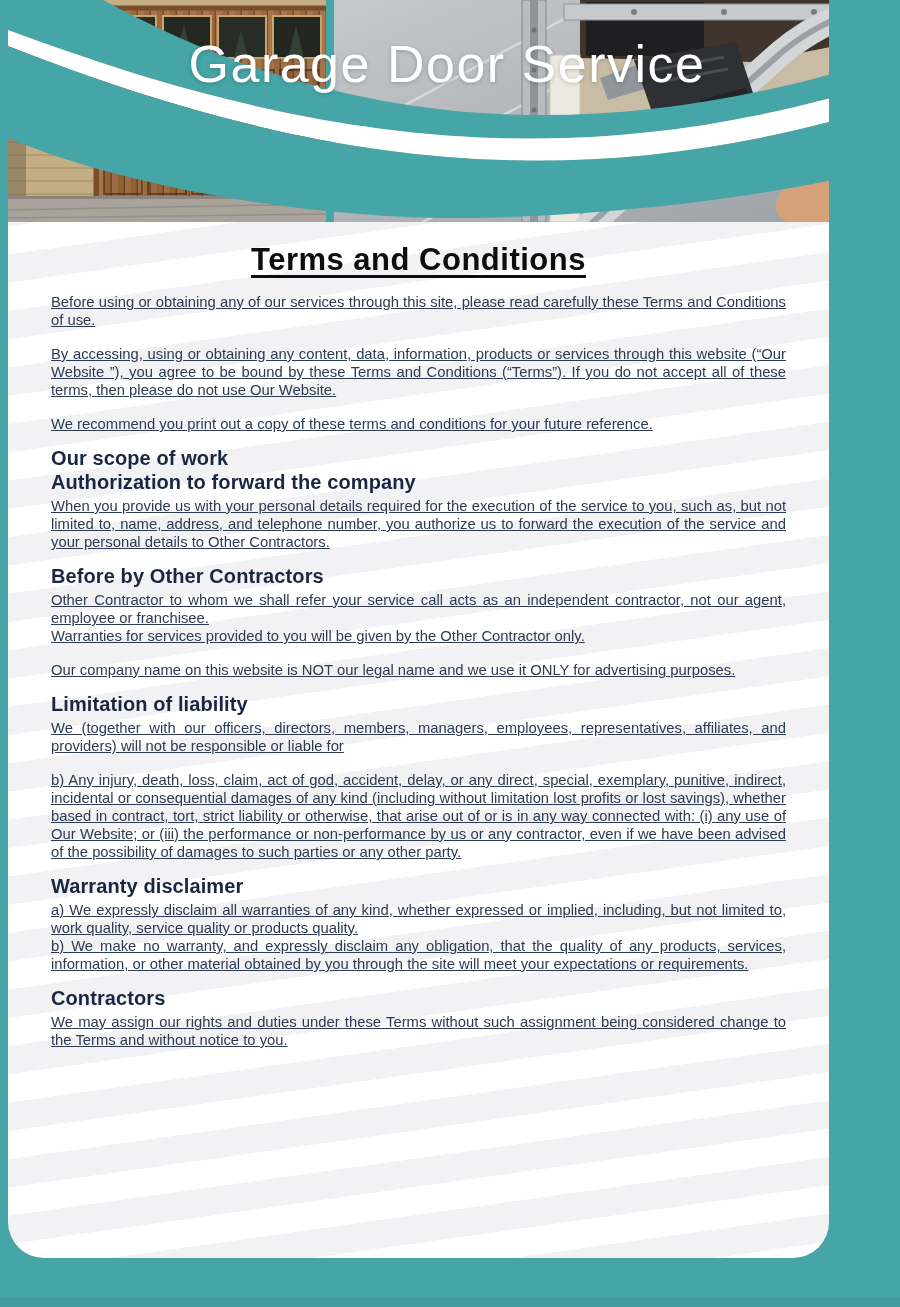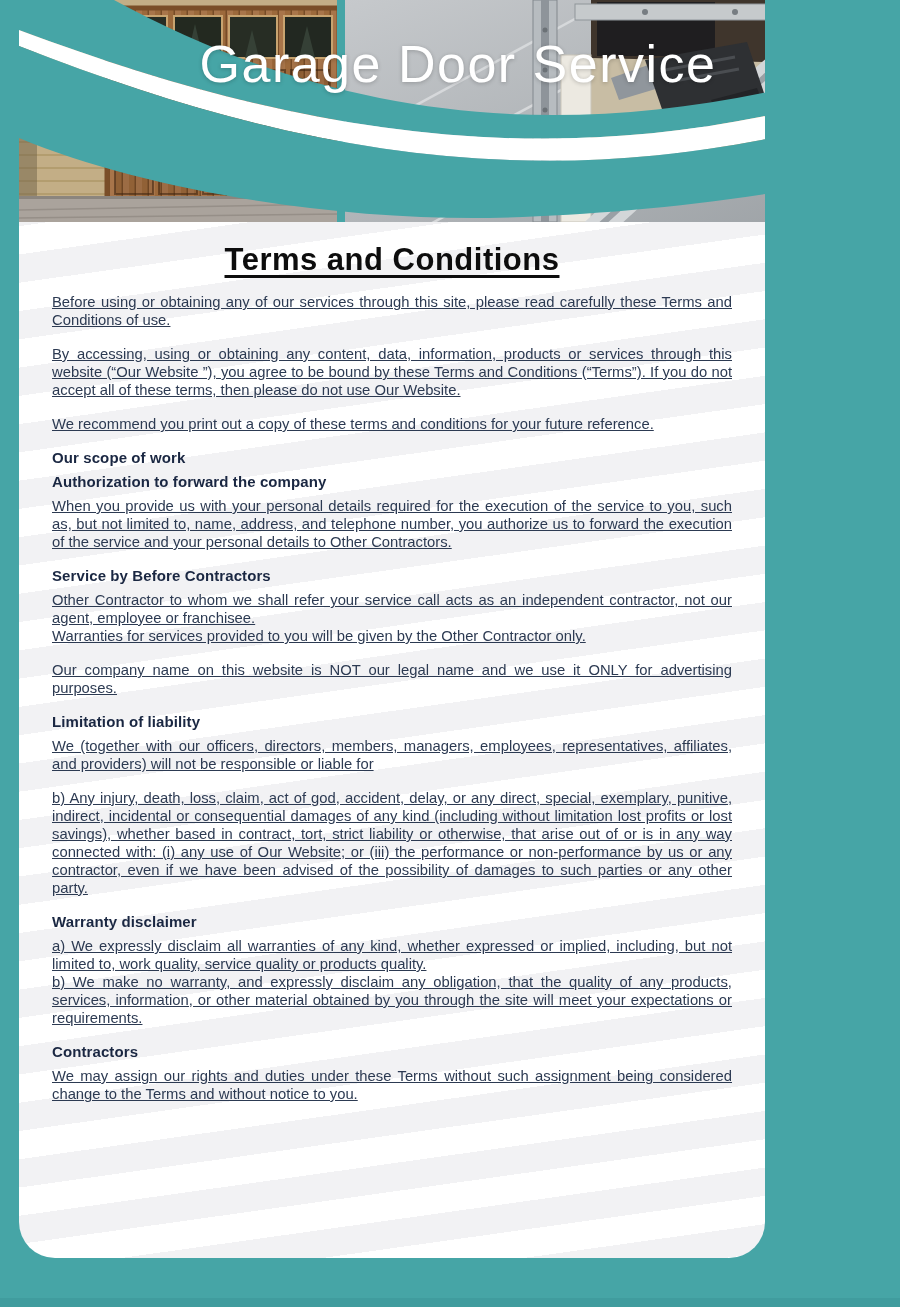--- a/index.html
+++ b/index.html
@@ -8,47 +8,47 @@
   }
   *{box-sizing:border-box; margin:0; padding:0;}
   html,body{background:#666;}
   .page{
     position:relative; width:900px; height:1307px; margin:0 auto;
     background:var(--teal,#46a5a6); overflow:hidden;
     font-family:"Liberation Sans", sans-serif;
   }
   .footer-band{position:absolute; left:0; right:0; bottom:0; height:9px; background:var(--teal-dark,#3d9697); opacity:.55;}
   .panel{
-    position:absolute; left:19px; top:0; width:746px; height:1258px;
+    position:absolute; left:8px; top:0; width:821px; height:1258px;
     background:
       repeating-linear-gradient(172deg, #ffffff 0 28px, #f2f2f4 28px 56px);
     border-radius:0 0 36px 36px; overflow:hidden;
   }
   
   .hero{position:relative; width:878px; height:222px; overflow:hidden; background:#9aa0a5;}
   .photo-left{position:absolute; left:0; top:0; width:320px; height:222px;}
   .photo-right{position:absolute; left:326px; top:0; width:552px; height:222px;}
   .photo-divider{position:absolute; left:318px; top:0; width:8px; height:222px; background:var(--teal,#46a5a6); z-index:2;}
   .swoosh{position:absolute; left:0; top:0; width:878px; height:222px; z-index:3;}
   .brand-title{
     position:absolute; left:0; right:0; top:34px; z-index:4;
     text-align:center; color:#ffffff; font-size:52px; font-weight:400;
     letter-spacing:1.5px; text-shadow:0 1px 4px rgba(0,0,0,.22);
     font-family:"Liberation Sans", sans-serif;
   }
   
-  .content{padding:0 33px; color:var(--body-text,#2c3a52); font-size:14.8px; line-height:18px;}
+  .content{padding:0 43px; color:var(--body-text,#2c3a52); font-size:14.8px; line-height:18px;}
   .doc-title{
     margin:29px 0 24px; text-align:center; color:var(--title-text,#0d0d0d);
     font-size:31px; font-weight:700; letter-spacing:.5px;
     text-decoration:underline; text-underline-offset:5px; text-decoration-thickness:2.5px;
   }
   .para{margin:0 0 16px; text-align:justify;}
   .pline{display:block; text-align:justify;text-decoration:underline;}
-  .sec h3{margin:4px 0 6px; font-size:15px; font-weight:700; color:var(--heading-text,#1a2742); letter-spacing:.1px;}
+  .sec h3{margin:4px 0 6px; font-size:20px; font-weight:700; color:var(--heading-text,#1a2742); letter-spacing:.1px;}
 </style>
 </head>
 <body>
 
 <div class="page">
 
   <div class="panel">
 
     <div class="hero">
 
@@ -195,21 +195,21 @@
       </section>
 
       <section class="sec">
         <h3>Authorization to forward the company</h3>
         <p class="para">
           <span class="pline">When you provide us with your personal details required for the execution of the service to you, such as, but not limited to, name, address, and telephone number, you authorize us to forward the execution of the service and your personal details to Other Contractors.</span>
         </p>
       </section>
 
       <section class="sec">
-        <h3>Service by Before Contractors</h3>
+        <h3>Before by Other Contractors</h3>
         <p class="para">
           <span class="pline">Other Contractor to whom we shall refer your service call acts as an independent contractor, not our agent, employee or franchisee.</span>
           <span class="pline">Warranties for services provided to you will be given by the Other Contractor only.</span>
         </p>
         <p class="para">
           <span class="pline">Our company name on this website is NOT our legal name and we use it ONLY for advertising purposes.</span>
         </p>
       </section>
 
       <section class="sec">

